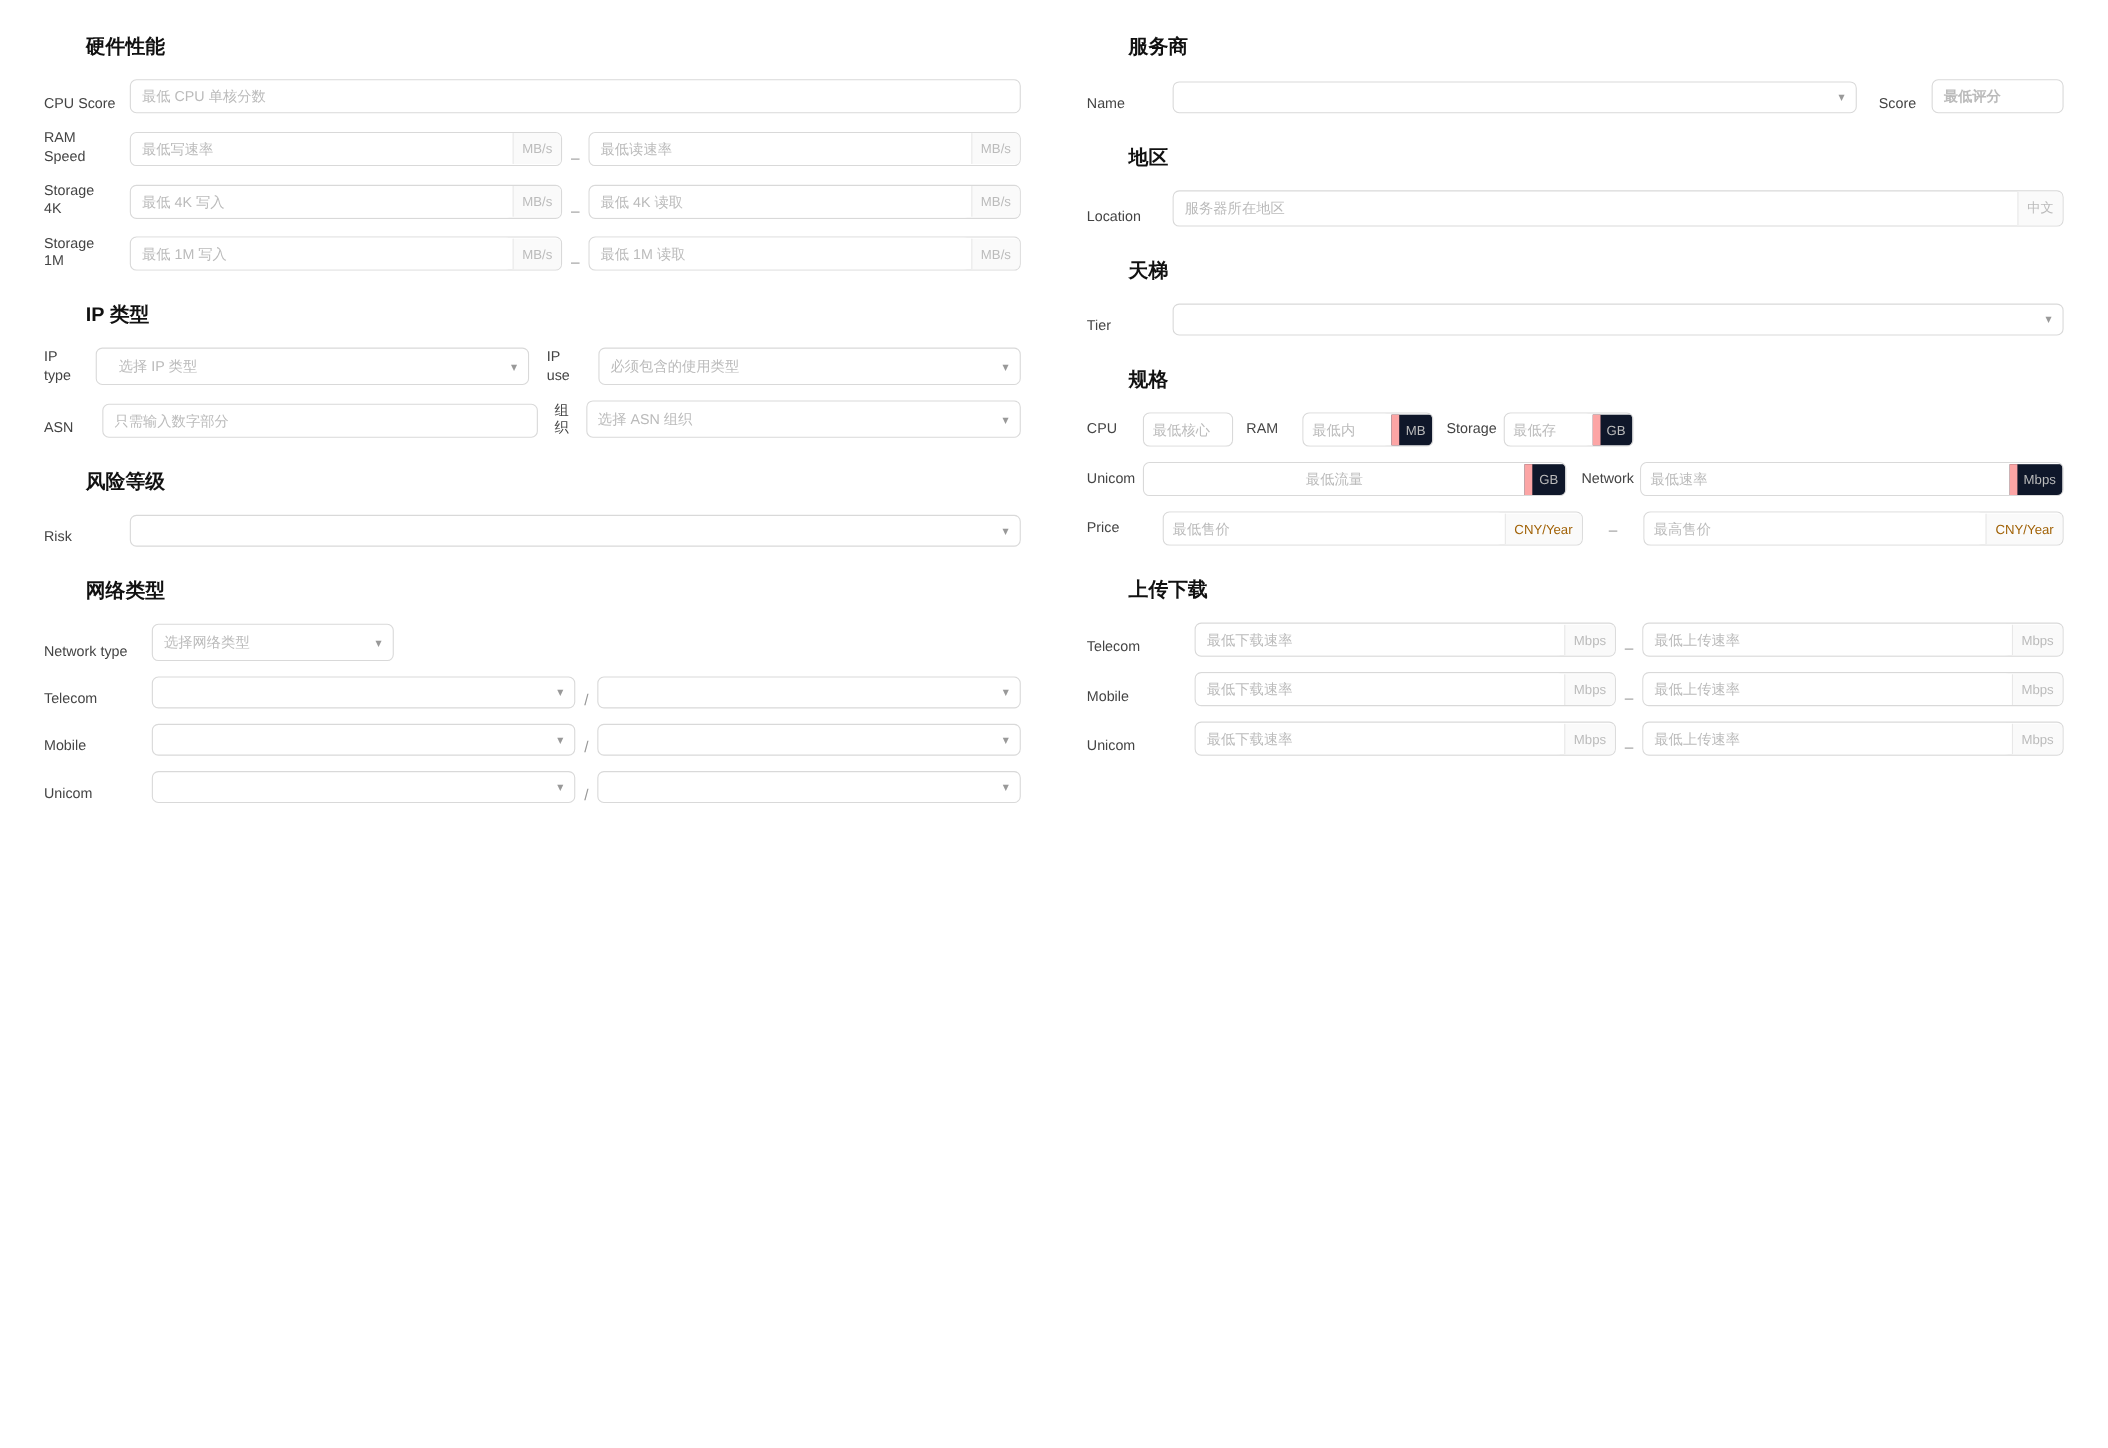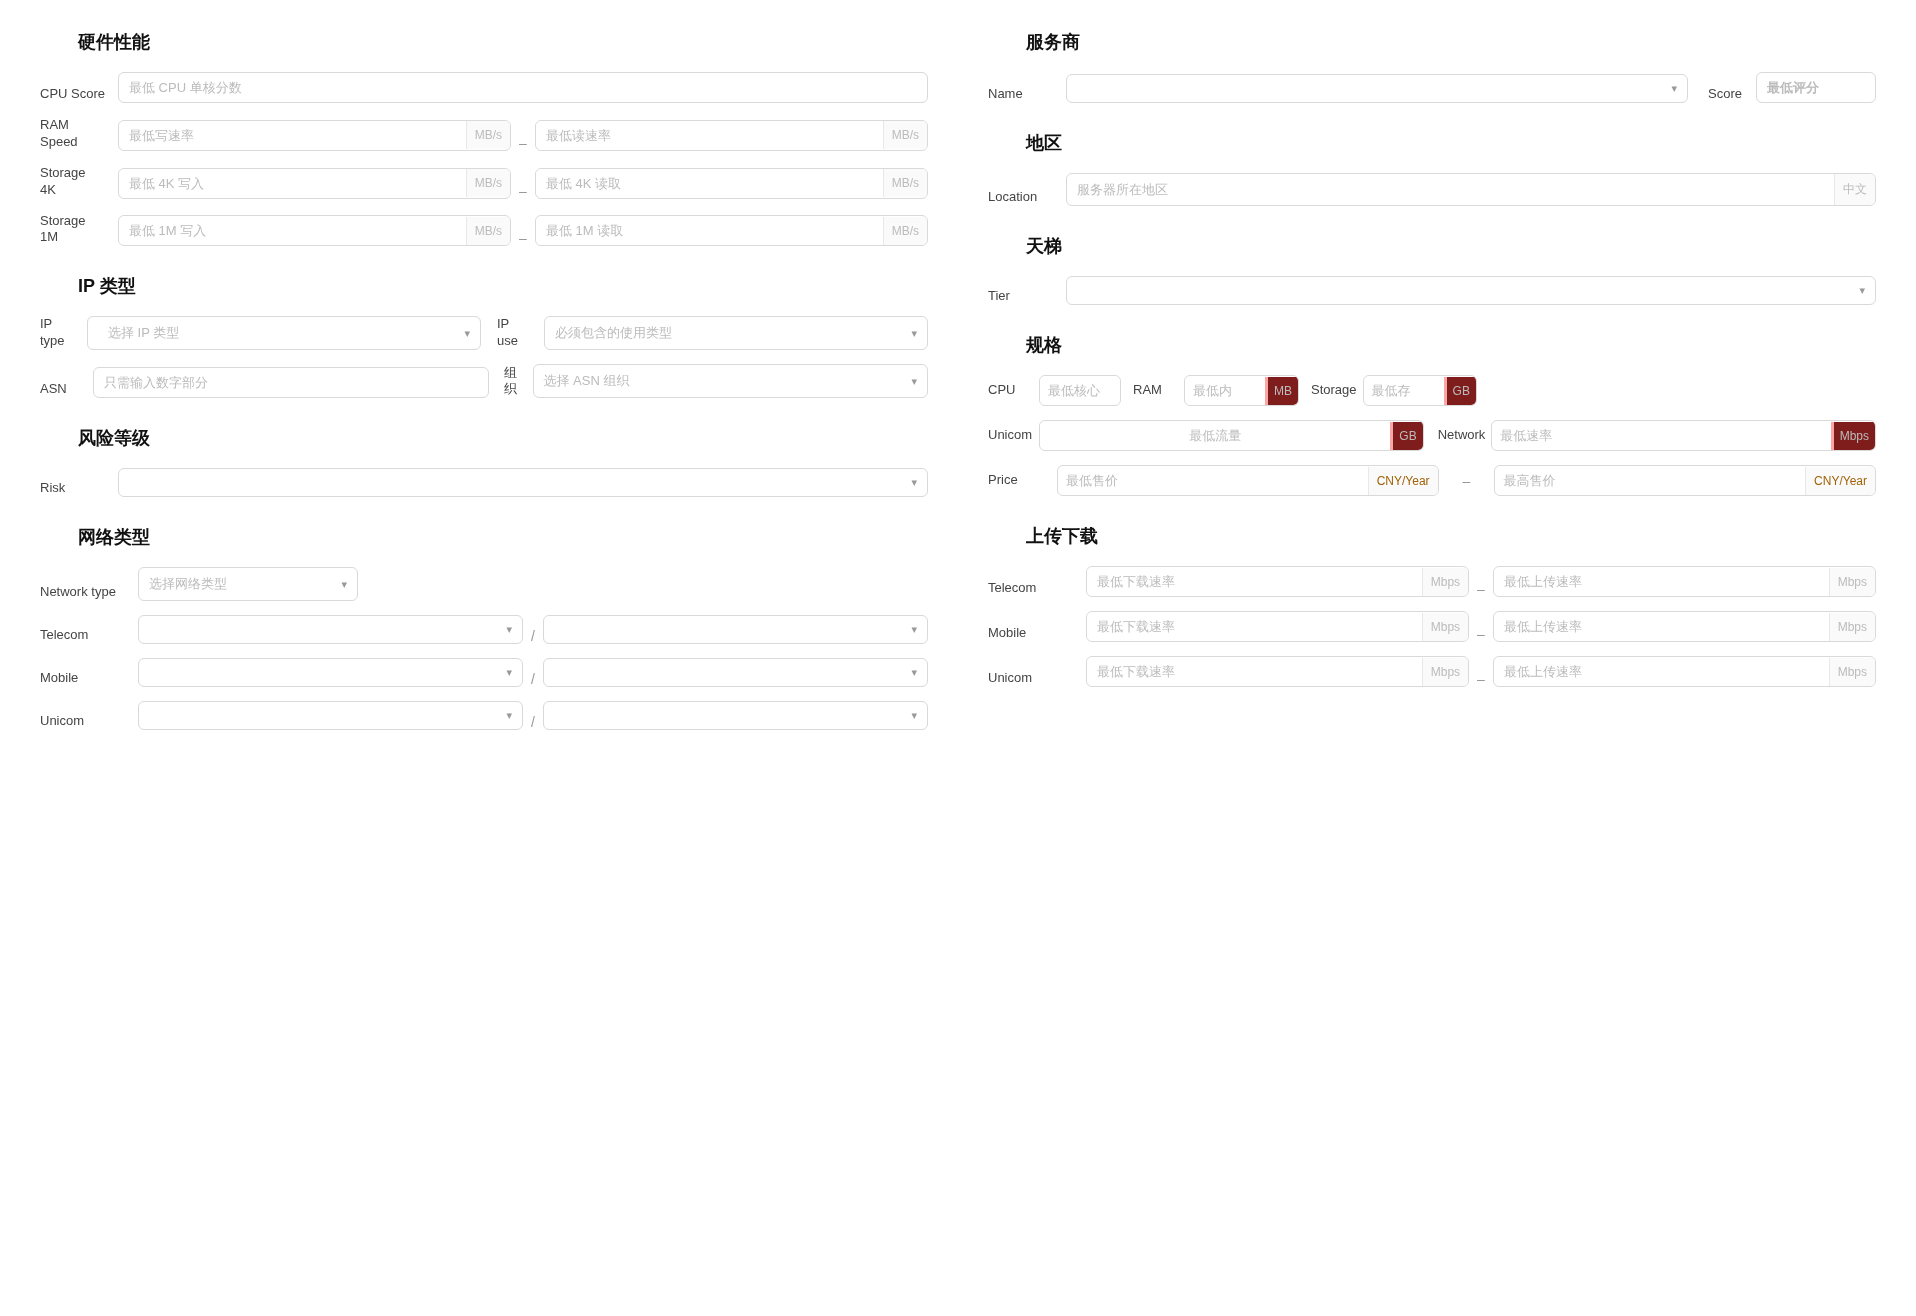--- a/index.html
+++ b/index.html
@@ -114,22 +114,22 @@
     }
     .spec-input-unit input[type="text"] {
       border: none;
       width: 80px;
       padding: 7px 8px;
     }
     .spec-input-unit .unit {
       padding: 7px 6px;
       color: #bbb;
       font-size: 12px;
-      border-left: 3px solid #fca5a5;
-      background: #7f1d1d;
+      border-left: 7px solid #fca5a5;
+      background: #0f172a;
     }
     .price-row {
       display: flex;
       align-items: center;
       gap: 24px;
       margin-bottom: 14px;
     }
     .price-input-unit {
       display: flex;
       align-items: center;

